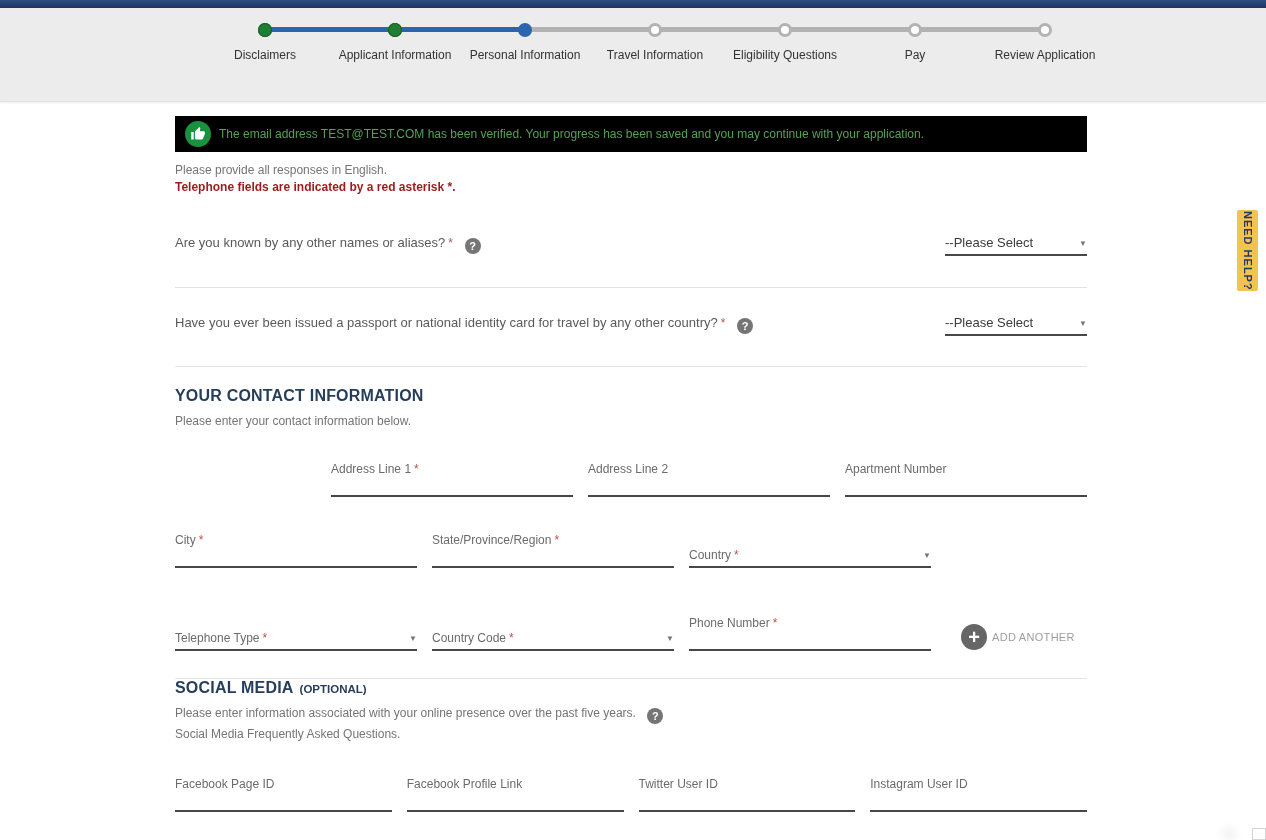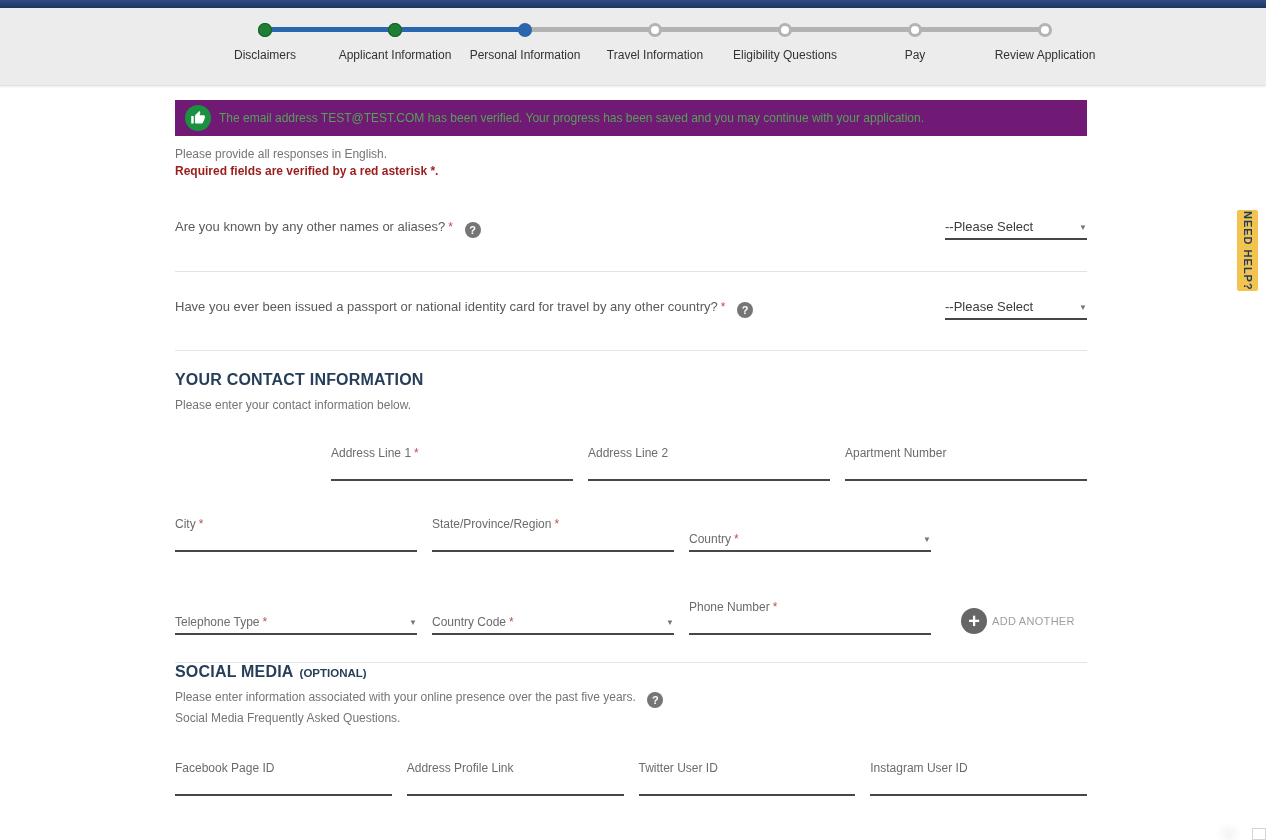--- a/index.html
+++ b/index.html
@@ -4,38 +4,38 @@
 <style>
   * { margin:0; padding:0; box-sizing:border-box; }
   html,body { width:1266px; height:840px; overflow:hidden; background:#ffffff;
     font-family:"Liberation Sans","DejaVu Sans",sans-serif; }
 
   
   .topbar { height:8px; width:100%;
     background:linear-gradient(#2e4d82,#1c3560); }
 
   
-  .stepper-area { height:78px; background:#ececec; border-bottom:1px solid #e2e2e2;
+  .stepper-area { height:94px; background:#ececec; border-bottom:1px solid #e2e2e2;
     box-shadow:0 1px 2px rgba(0,0,0,.08);padding-left:44px; }
   .stepper { position:relative; width:910px; margin:0 auto; height:100%; }
   .track { position:absolute; top:19px; left:65px; right:65px; height:5px;
     background:#b3b3b3; border-radius:3px; }
   .track.progress { right:auto; width:260px; background:#2a65ad; }
   .steps { position:relative; display:flex; }
   .step { width:130px; text-align:center; cursor:pointer; }
   .dot { display:block; width:14px; height:14px; border-radius:50%; margin:15px auto 8px; }
   .step.complete .dot { background:#1e7e34; box-shadow:0 0 0 1px #185f27 inset; }
   .step.current  .dot { background:#2a65ad; }
   .step.upcoming .dot { background:#ffffff; border:3px solid #b3b3b3; }
   .step-label { font-size:12px; color:#333333; }
 
   
   .content { width:912px; margin-left:175px; }
 
-  .banner { margin-top:14px; min-height:36px; background:#701a75; display:flex;
+  .banner { margin-top:14px; min-height:36px; background:#000000; display:flex;
     align-items:center; padding:5px 10px; gap:8px; }
   .banner-icon svg { display:block; }
   .banner-text { font-size:12px; color:#56a057; }
 
   h1 { margin-top:16px; font-size:21px; font-weight:500; color:#1f6e8f; letter-spacing:.2px; }
   .subtitle { margin-top:11px; font-size:12px; color:#757575; }
   .required-note { margin-top:3px; font-size:12px; font-weight:bold; color:#9b1c1c; }
 
   .req { color:#c0504d; margin-left:3px; font-size:12px; }
   .help-icon { display:inline-flex; width:16px; height:16px; border-radius:50%;
@@ -139,21 +139,21 @@
     <span class="banner-icon">
       <svg width="26" height="26" viewBox="0 0 26 26">
         <circle cx="13" cy="13" r="13" fill="#18923f"></circle>
         <path fill="#ffffff" transform="translate(5.6,5.4) scale(0.62)" d="M1 21h4V9H1v12zM23 10c0-1.1-.9-2-2-2h-6.31l.95-4.57.03-.32c0-.41-.17-.79-.44-1.06L14.17 1 7.59 7.59C7.22 7.95 7 8.45 7 9v10c0 1.1.9 2 2 2h9c.83 0 1.54-.5 1.84-1.22l3.02-7.05c.09-.23.14-.47.14-.73v-2z"></path>
       </svg>
     </span>
     <span class="banner-text">The email address TEST@TEST.COM has been verified. Your progress has been saved and you may continue with your application.</span>
   </div>
 
   <p class="subtitle">Please provide all responses in English.</p>
-  <p class="required-note">Required fields are verified by a red asterisk *.</p>
+  <p class="required-note">Telephone fields are indicated by a red asterisk *.</p>
 
   <div class="q-row first">
     <div class="q-label">
       <span>Are you known by any other names or aliases?</span><span class="req">*</span>
       <span class="help-icon">?</span>
     </div>
     <div class="select q-select">
       <span>--Please Select</span>
       <span class="caret">▼</span>
     </div>
@@ -239,21 +239,21 @@
     <span class="help-icon">?</span>
   </p>
   <p class="faq-link">Social Media Frequently Asked Questions.</p>
 
   <div class="form-row social-row">
     <div class="field">
       <span class="field-label">Facebook Page ID</span>
       <input type="text" style="">
     </div>
     <div class="field">
-      <span class="field-label">Address Profile Link</span>
+      <span class="field-label">Facebook Profile Link</span>
       <input type="text" style="">
     </div>
     <div class="field">
       <span class="field-label">Twitter User ID</span>
       <input type="text" style="">
     </div>
     <div class="field">
       <span class="field-label">Instagram User ID</span>
       <input type="text" style="">
     </div>

